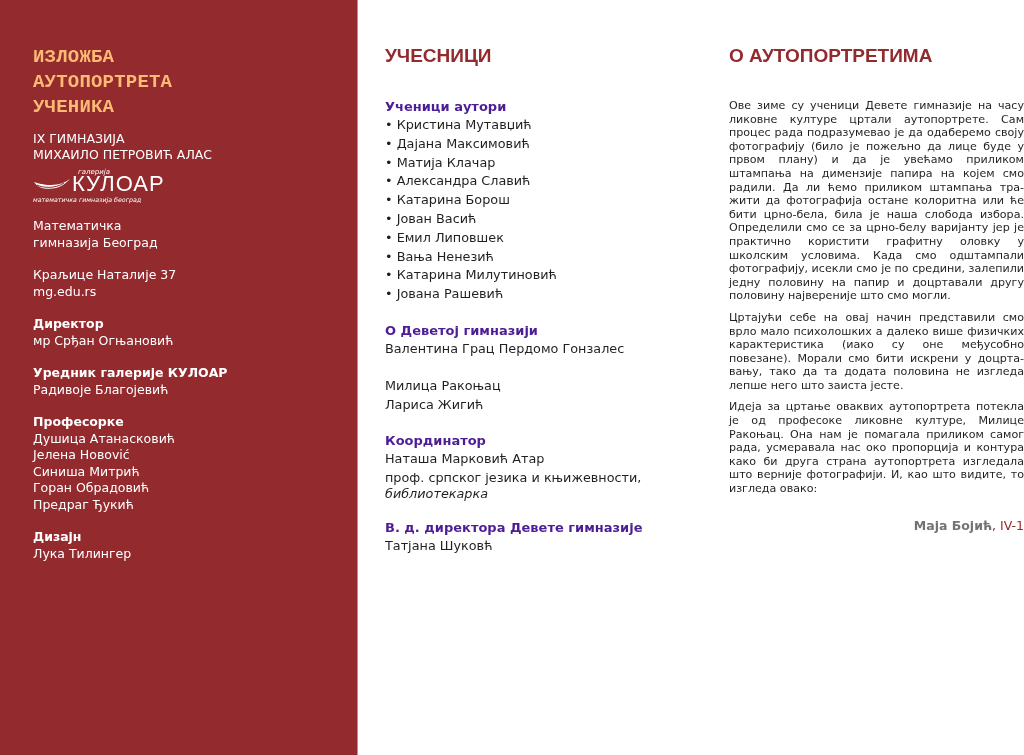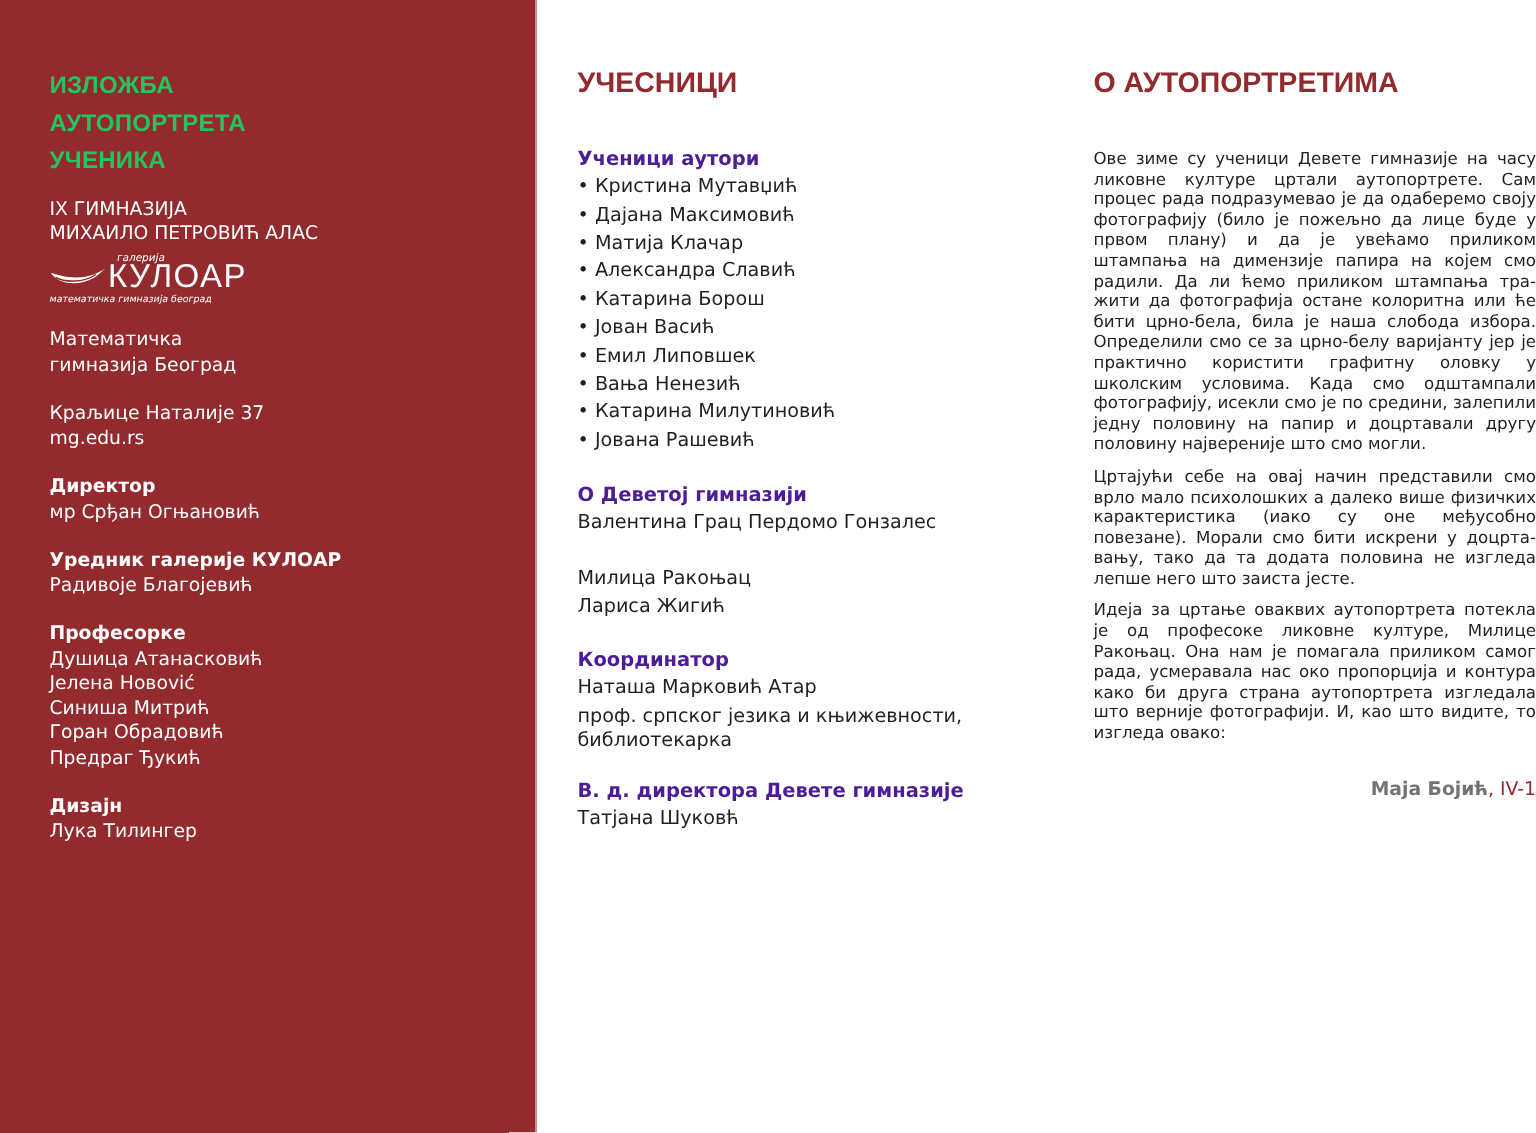--- a/index.html
+++ b/index.html
@@ -9,22 +9,22 @@
     .panel-left {
       position: absolute; left: 0; top: 0; width: 357px; height: 755px;
       background: #922a2e; color: #ffffff;
     }
     .panel-left-edge {
       position: absolute; left: 357px; top: 0; width: 1px; height: 755px; background: #c98a8c;
     }
     .left-inner { position: absolute; left: 33px; top: 45px; width: 310px; }
 
     .main-title {
-      font-family: Liberation Sans, sans-serif; font-weight: bold;
-      font-size: 16px; line-height: 25px; letter-spacing: 0.2px; color: #22c55e;
+      font-family: Liberation Mono, monospace; font-weight: bold;
+      font-size: 19px; line-height: 25px; letter-spacing: 0.2px; color: #fdba74;
     }
     .school { margin-top: 11px; font-family: "DejaVu Sans", sans-serif; font-size: 12.5px; line-height: 16px; }
     .school .italic { }
 
     .logo { position: relative; margin-top: 5px; height: 36px; width: 140px; }
     .logo .galerija { position: absolute; left: 45px; top: 0; font-size: 7px; line-height: 8px; font-style: italic; }
     .logo .swoosh { position: absolute; left: 0; top: 8px; width: 38px; height: 16px; }
     .logo .kuloar { position: absolute; left: 39px; top: 5px; font-family: "Liberation Sans", sans-serif; font-size: 22px; line-height: 22px; letter-spacing: 1px; font-weight: normal; }
     .logo .subline { position: absolute; left: 0; top: 28px; font-size: 6.3px; line-height: 7px; white-space: nowrap; font-style: italic; }
 
@@ -121,21 +121,21 @@
     <div class="mid-gap"></div>
     <div class="mid-heading">О Деветој гимназији</div>
     <div class="mid-line">Валентина Грац Пердомо Гонзалес</div>
     <div class="mid-gap"></div>
     <div class="mid-line">Милица Ракоњац</div>
     <div class="mid-line">Лариса Жигић</div>
     <div class="mid-gap"></div>
     <div class="mid-heading">Координатор</div>
     <div class="mid-line">Наташа Марковић Атар</div>
     <div class="mid-line" style="line-height:17px;">проф. српског језика и књижевности,</div>
-    <div class="mid-line" style="line-height:15px;">библиотекарка</div>
+    <div class="mid-line" style="line-height:15px;font-style:italic;">библиотекарка</div>
     <div class="mid-gap"></div>
     <div class="mid-heading">В. д. директора Девете гимназије</div>
     <div class="mid-line">Татјана Шуковћ</div>
   </div>
 </div>
 
 <div class="col-right">
   <div class="section-title">О АУТОПОРТРЕТИМА</div>
   <div class="right-content">
     <p>Ове зиме су ученици Девете гимназије на часу ликовне културе цртали аутопортрете. Сам процес рада подразумевао је да одаберемо своју фотографију (било је пожељно да лице буде у првом плану) и да је увећамо приликом штампања на димензије папира на којем смо радили. Да ли ћемо приликом штампања тра­жити да фотографија остане колоритна или ће бити црно-бела, била је наша слобода избора. Определили смо се за црно-белу варијанту јер је практично користити графитну оловку у школским условима. Када смо одштампали фотографију, исекли смо је по средини, зале­пили једну половину на папир и доцртавали другу половину највереније што смо могли.</p>

